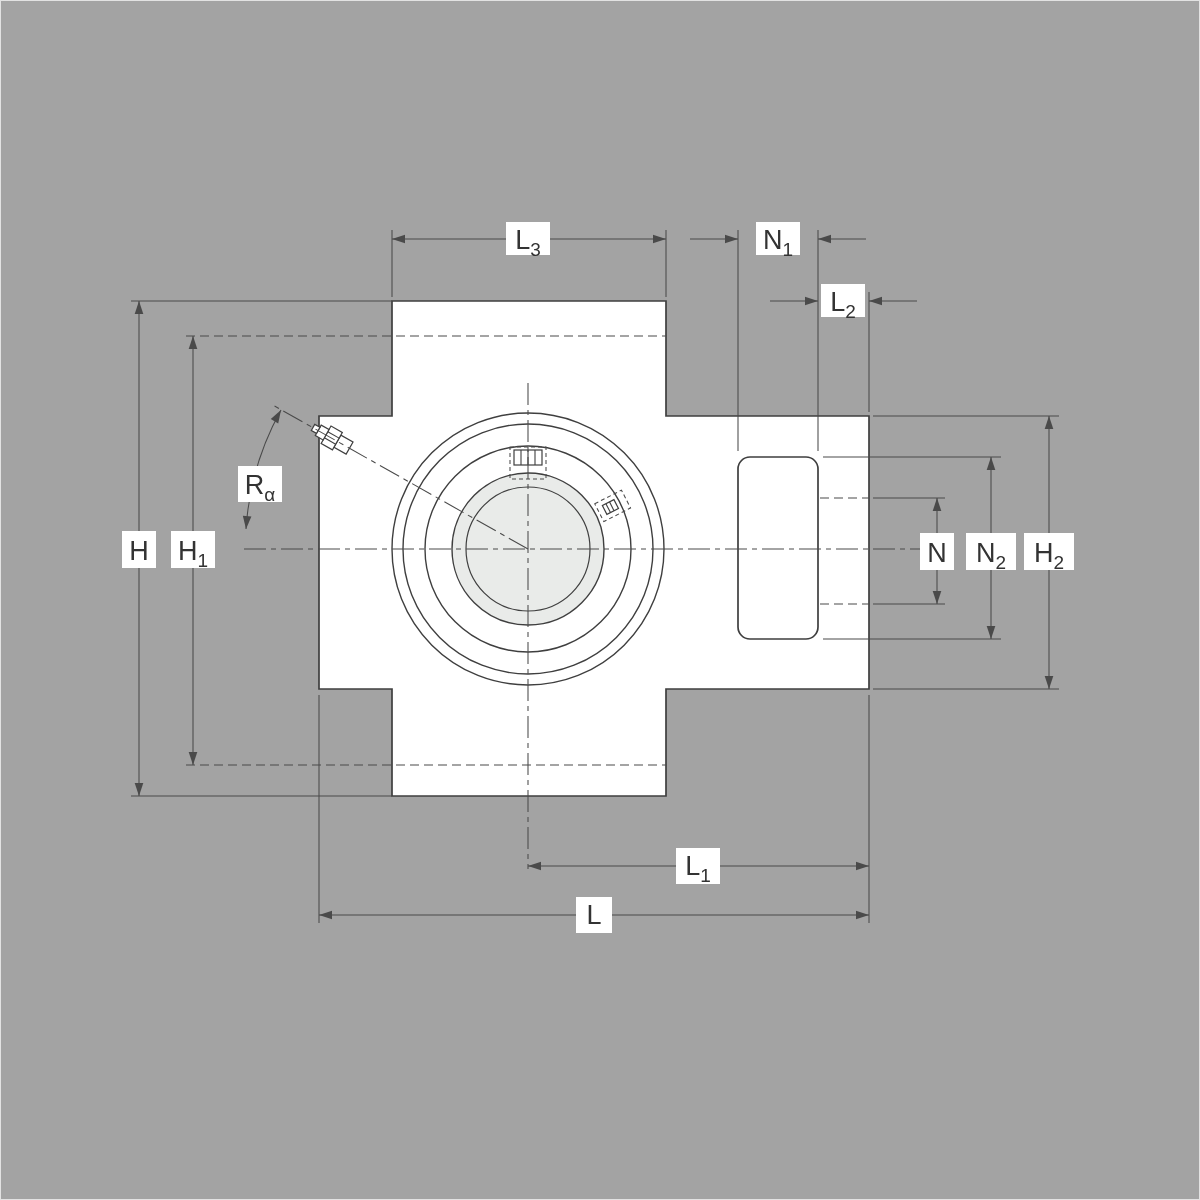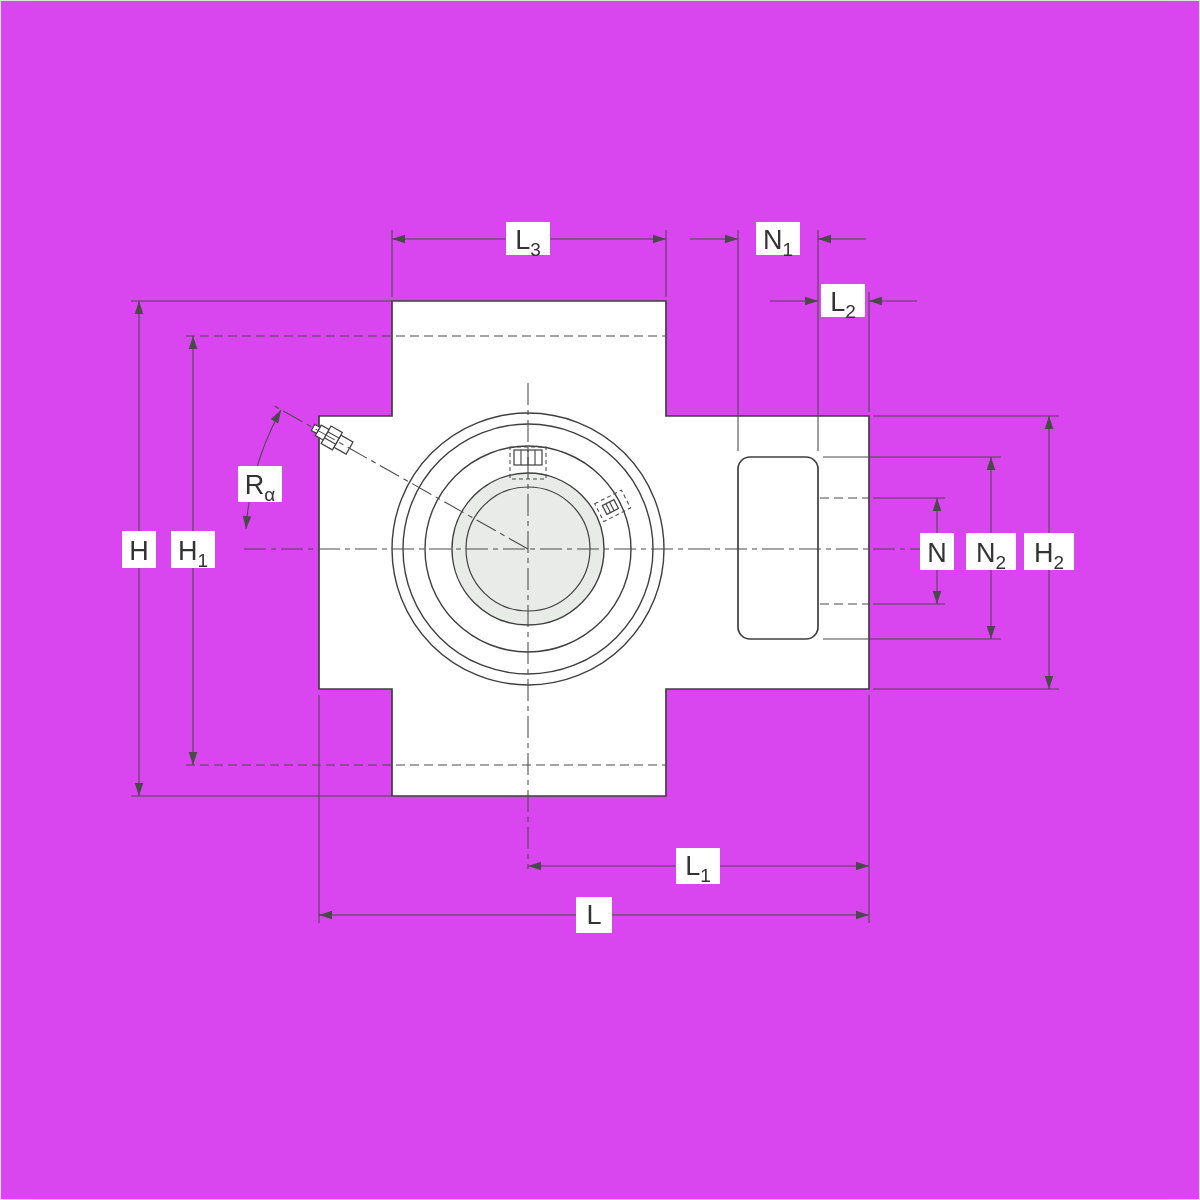--- a/index.html
+++ b/index.html
@@ -1,17 +1,17 @@
 <!DOCTYPE html>
 <html><head>
 <meta charset="utf-8">
 <style>
   html,body { margin:0; padding:0; background:#fff; }
   .stage {
-    width:1200px; height:1200px; background:#d946ef;
+    width:1200px; height:1200px; background:#a3a3a3;
     border:1px solid #e2e2e2; box-sizing:border-box;
     position:relative; overflow:hidden;
   }
   svg { display:block; }
 
   .outline   { stroke:#3f3f3f; stroke-width:1.7; fill:none; stroke-linejoin:miter; }
   .outline-fill { stroke:#3f3f3f; stroke-width:1.7; fill:#ffffff; stroke-linejoin:miter; }
   .ring      { stroke:#3f3f3f; stroke-width:1.4; fill:none; }
   .bore      { stroke:#3f3f3f; stroke-width:1.4; fill:#e9ebe9; }
   .bore-inner{ stroke:#3f3f3f; stroke-width:1.2; fill:none; }

